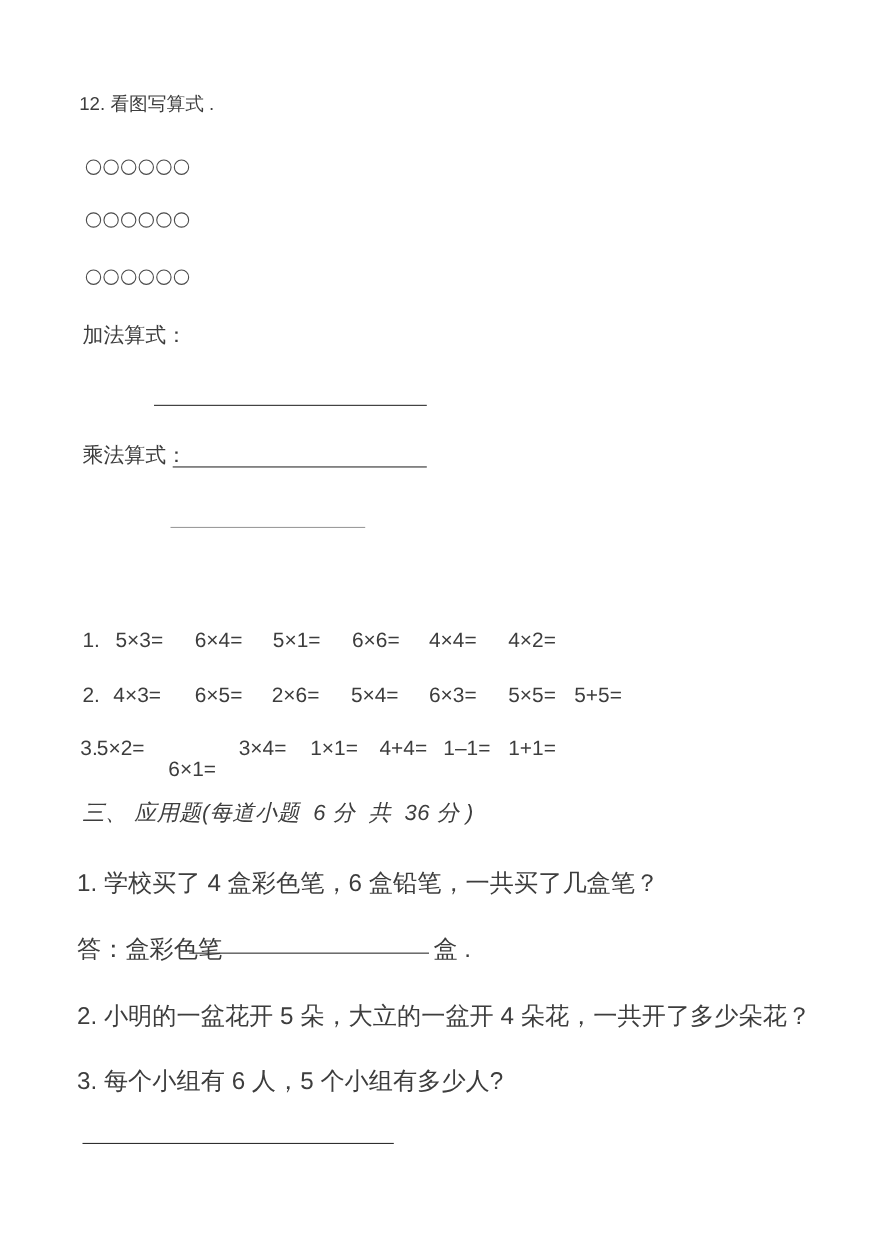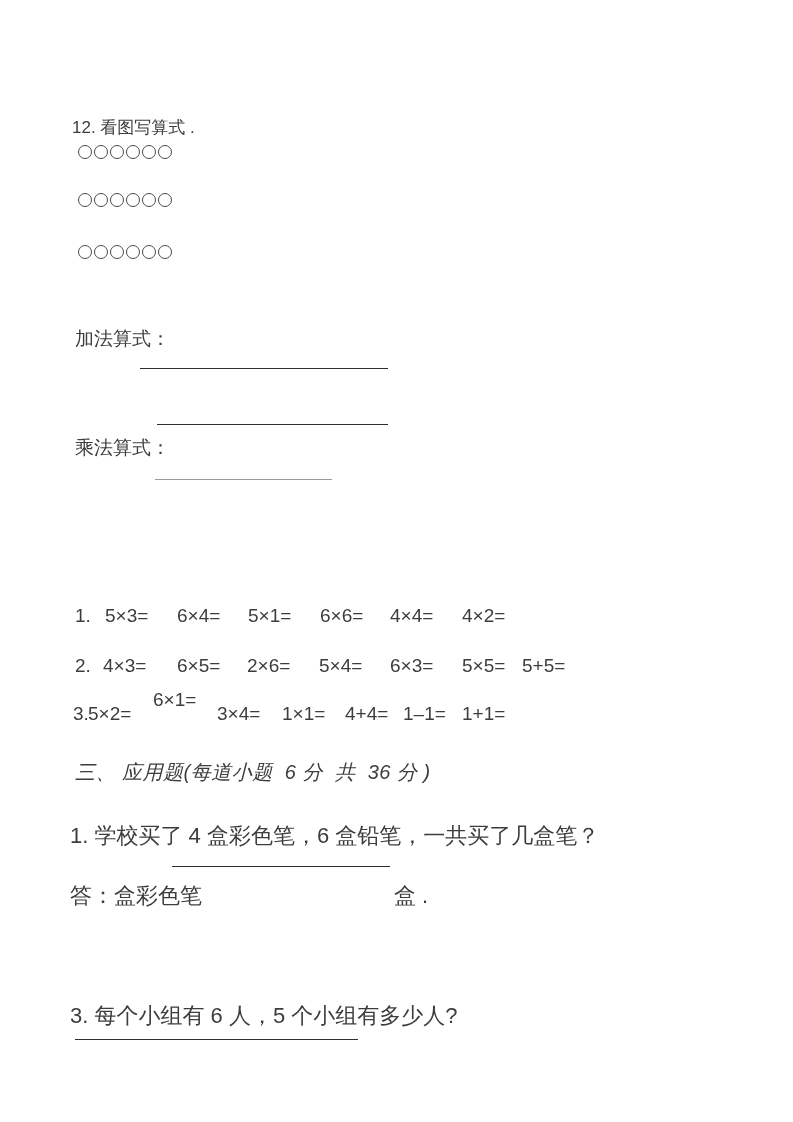--- a/index.html
+++ b/index.html
@@ -7,21 +7,21 @@
   body { font-family: "Liberation Sans", sans-serif; }
   .page {
     position: relative;
     width: 793px;
     height: 1122px;
     margin: 0 auto;
     background: #ffffff;
     overflow: hidden;
     color: #3d3d3d;
   }
-  .abs { position: absolute; white-space: pre; margin-top: 33px; }
+  .abs { position: absolute; white-space: pre; }
   .title { font-size: 17px; line-height: 1.2; }
   .big-label { font-size: 19px; line-height: 1.2; }
   .heading { font-size: 20px; line-height: 1.2; letter-spacing: 0.5px; }
   .oral { font-size: 19px; line-height: 1.2; }
   .bodytext { font-size: 22px; line-height: 1.25; }
   .rule { position: absolute; height: 0; border-top: 1.5px solid #2f2f2f; }
   .rule-gray { position: absolute; height: 0; border-top: 1px solid #9c9c9c; }
   .circle-row { position: absolute; left: 78px; display: flex; gap: 2px; }
   .circle {
     display: inline-block;
@@ -90,36 +90,37 @@
     <span class="abs oral" style="left:247px; top:622px;">2×6=</span>
     <span class="abs oral" style="left:319px; top:622px;">5×4=</span>
     <span class="abs oral" style="left:390px; top:622px;">6×3=</span>
     <span class="abs oral" style="left:462px; top:622px;">5×5=</span>
     <span class="abs oral" style="left:522px; top:622px;">5+5=</span>
   </div>
 
   <div>
     <span class="abs oral" style="left:73px;  top:670px;">3.</span>
     <span class="abs oral" style="left:88px;  top:670px;">5×2=</span>
-    <span class="abs oral" style="left:153px; top:656px;">6×1=</span>
+    <span class="abs oral" style="left:153px; top:689px;">6×1=</span>
     <span class="abs oral" style="left:217px; top:670px;">3×4=</span>
     <span class="abs oral" style="left:282px; top:670px;">1×1=</span>
     <span class="abs oral" style="left:345px; top:670px;">4+4=</span>
     <span class="abs oral" style="left:403px; top:670px;">1–1=</span>
     <span class="abs oral" style="left:462px; top:670px;">1+1=</span>
   </div>
 
   <div class="abs heading" style="left:75px; top:727px;font-style:italic;">三、 应用题(每道小题  6 分  共  36 分 )</div>
 
   <div class="abs bodytext" style="left:70px; top:789px;">1. 学校买了 4 盒彩色笔，6 盒铅笔，一共买了几盒笔？</div>
 
   <div>
     <span class="abs bodytext" style="left:70px; top:849px;">答：盒彩色笔</span>
     <span class="rule" style="left:172px; top:866px; width:218px;"></span>
     <span class="abs bodytext" style="left:394px; top:849px;">盒 .</span>
   </div>
 
+  <div class="abs bodytext" style="left:70px; top:910px;">2. 小明的一盆花开 5 朵，大立的一盆开 4 朵花，一共开了多少朵花？</div>
 
   <div class="abs bodytext" style="left:70px; top:969px;">3. 每个小组有 6 人，5 个小组有多少人?</div>
 
   <div class="rule" style="left:75px; top:1039px; width:283px;"></div>
 
 </div>
 
 </body></html>

